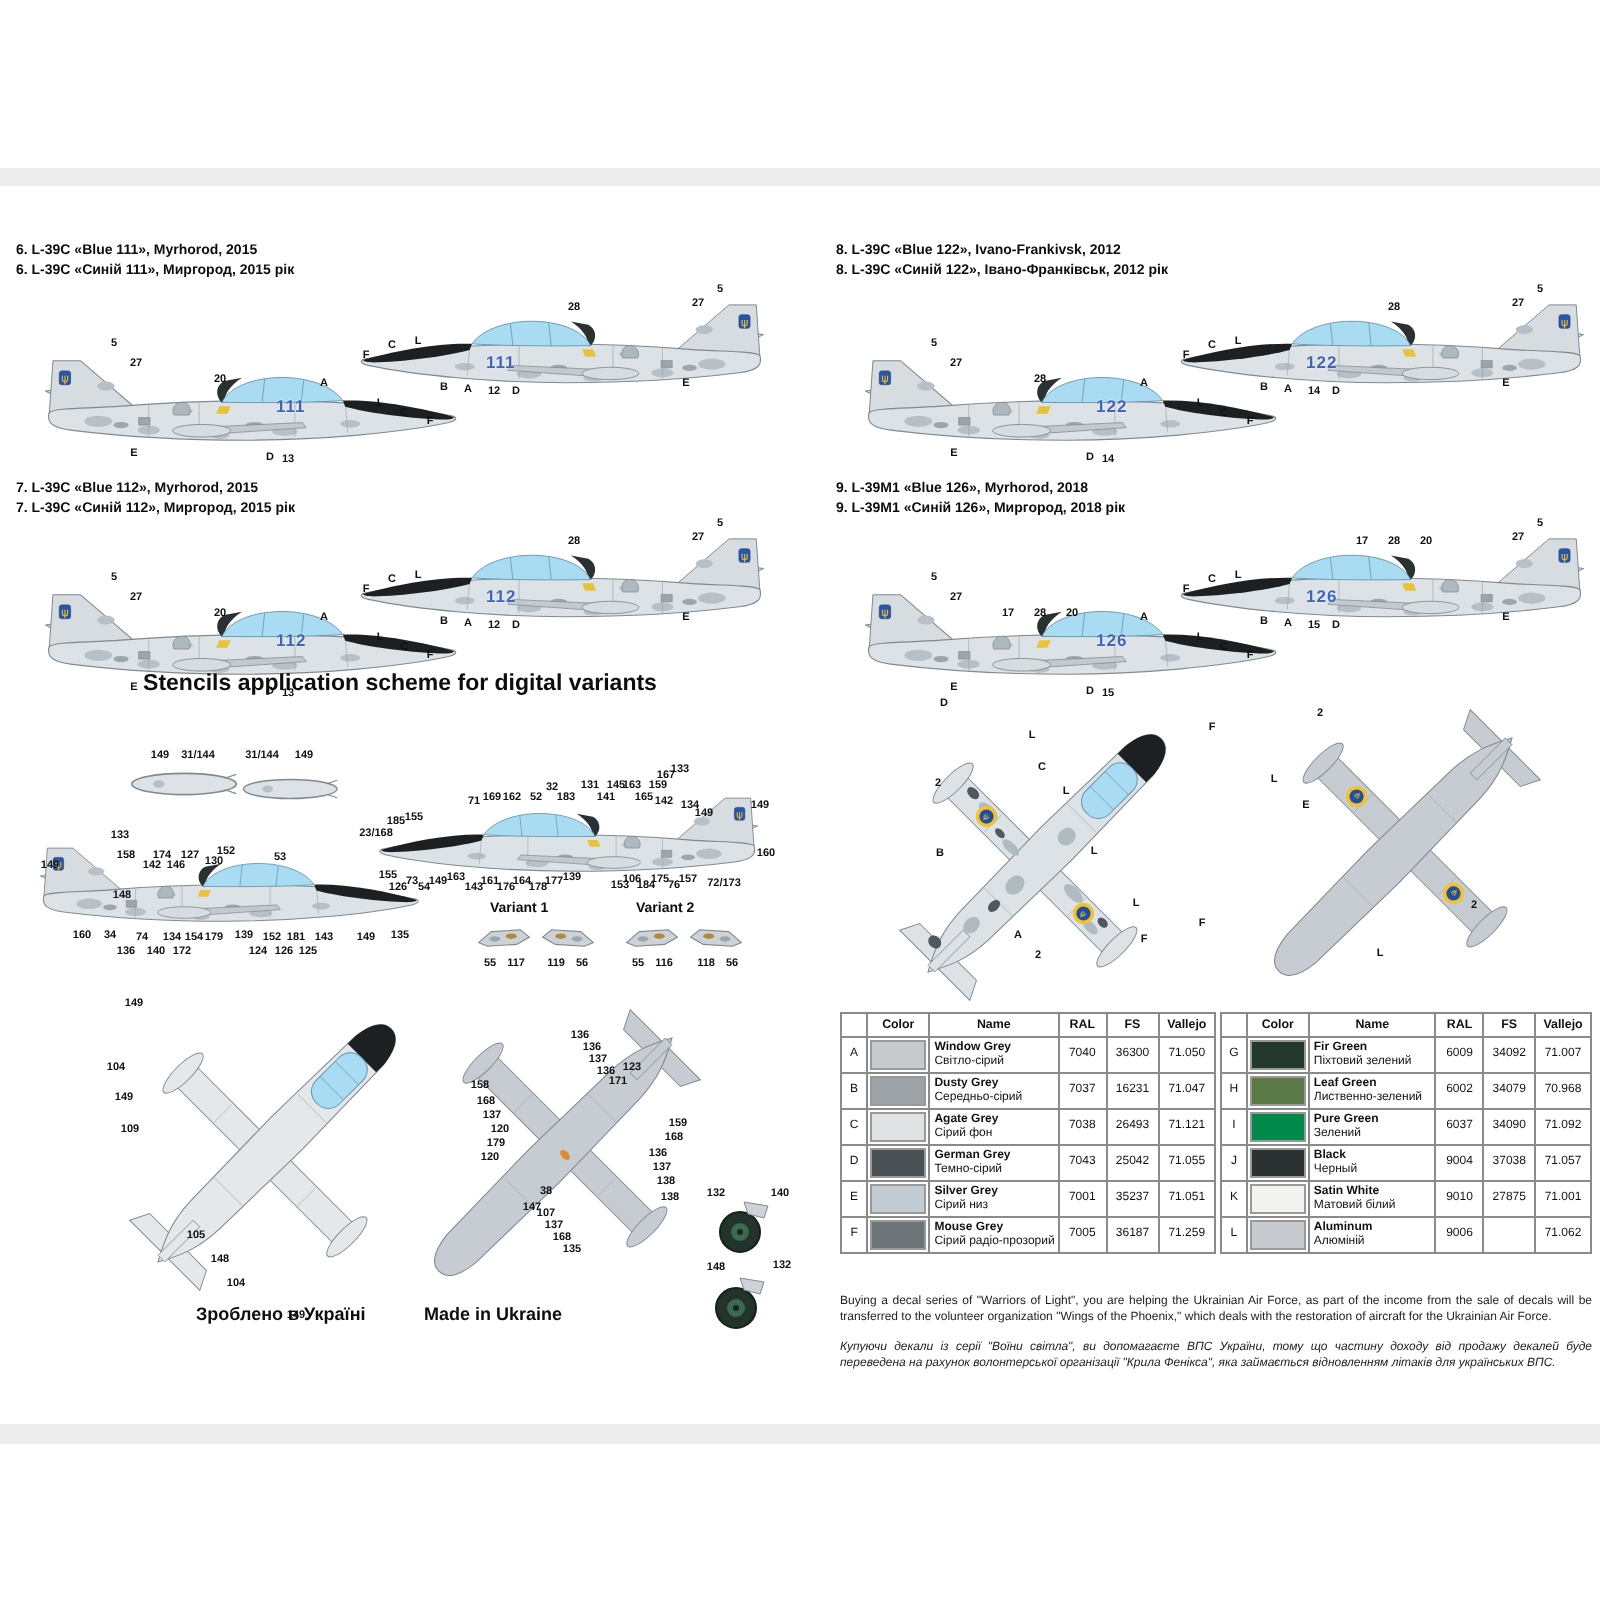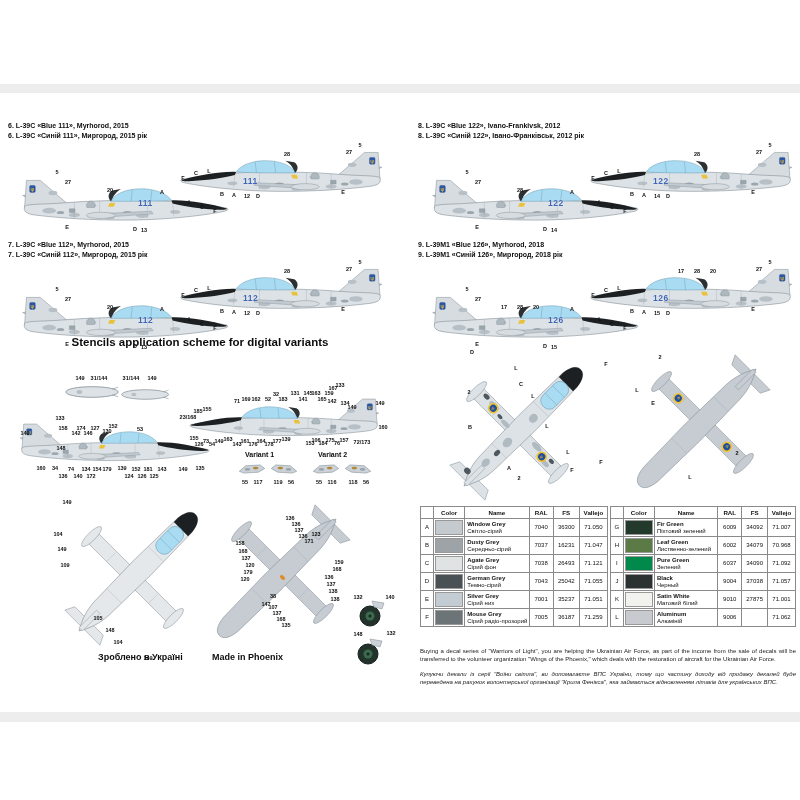--- a/index.html
+++ b/index.html
@@ -414,21 +414,21 @@
         </td>
         <td class="c-n"><b>Aluminum</b><br>Алюміній</td>
         <td>9006</td>
         <td></td>
         <td>71.062</td>
       </tr>
     </tbody>
 </table>
 
 <span class="made" style="left:98px;top:652px">Зроблено в Україні</span>
-<span class="made" style="left:212px;top:652px">Made in Phoenix</span>
+<span class="made" style="left:212px;top:652px">Made in Ukraine</span>
 
 <div class="fp" style="left:420px;top:648px">Buying a decal series of "Warriors of Light", you are helping the Ukrainian Air Force, as part of the income from the sale of decals will be transferred to the volunteer organization "Wings of the Phoenix," which deals with the restoration of aircraft for the Ukrainian Air Force.</div>
 <div class="fp uk" style="left:420px;top:671px">Купуючи декали із серії "Воїни світла", ви допомагаєте ВПС України, тому що частину доходу від продажу декалей буде переведена на рахунок волонтерської організації "Крила Фенікса", яка займається відновленням літаків для українських ВПС.</div>
 
 <div id="ann-layer">
     <span class="ann" style="left: 80px; top: 378px;">149</span>
     <span class="ann" style="left: 99px; top: 378px;">31/144</span>
     <span class="ann" style="left: 131px; top: 378px;">31/144</span>
     <span class="ann" style="left: 152px; top: 378px;">149</span>
     <span class="ann" style="left: 60px; top: 418px;">133</span>

